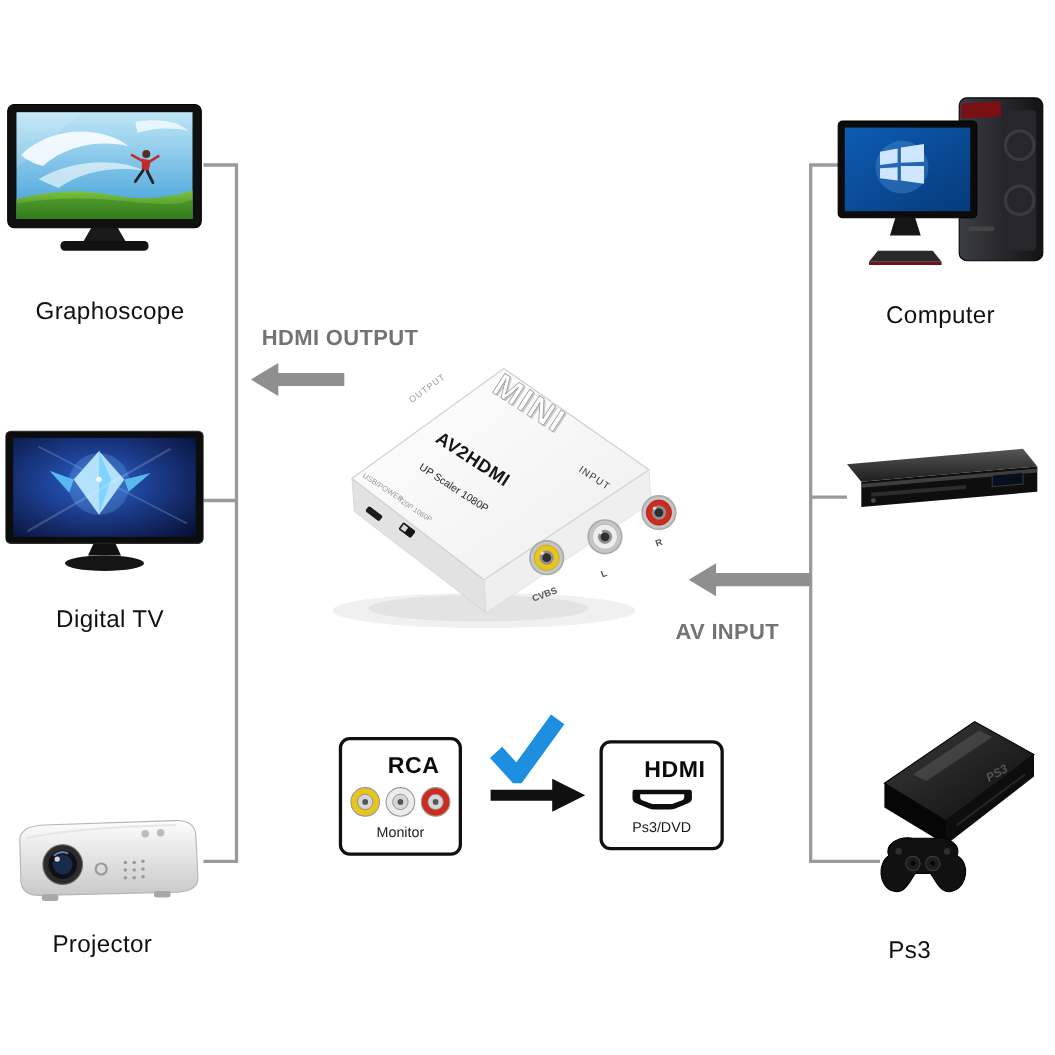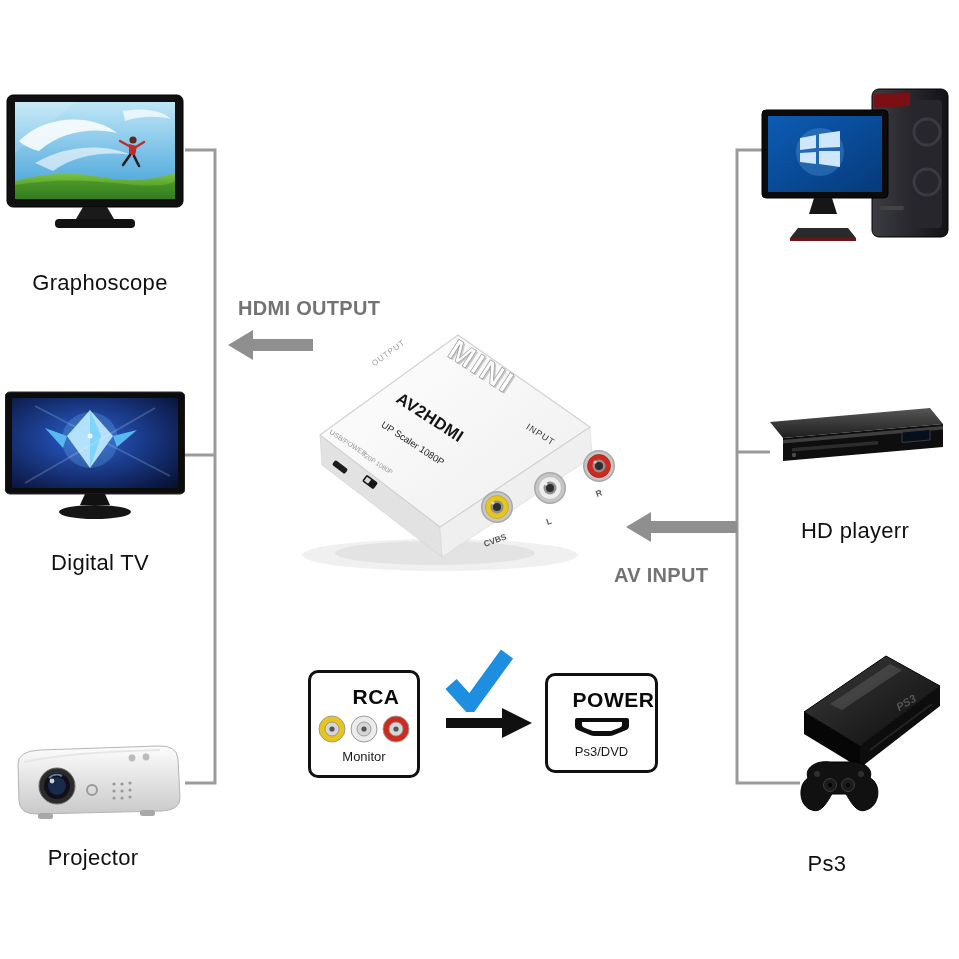--- a/index.html
+++ b/index.html
@@ -166,36 +166,36 @@
         <polygon points="40,52 56,49 56,62 40,64"></polygon>
         <polygon points="59,48 80,45 80,61 59,62"></polygon>
         <polygon points="40,67 56,66 56,78 40,76"></polygon>
         <polygon points="59,65 80,65 80,81 59,78"></polygon>
       </g>
       <polygon points="54,112 72,112 77,128 49,128" fill="#161616"></polygon>
       <polygon points="38,142 88,142 96,152 30,152" fill="#2a2a2a"></polygon>
       <polygon points="30,152 96,152 96,155 30,155" fill="#6b1518"></polygon>
     </g>
   </svg>
+  <div class="device-label" style="left:770px;top:256px;width:170px;">Computer</div>
 
   <svg class="abs" style="left:760px;top:400px;" width="185" height="72" viewBox="0 0 185 72">
     <defs>
       <linearGradient id="hdtop" x1="0" y1="0" x2="0" y2="1">
         <stop offset="0" stop-color="#565656"></stop>
           <stop offset="1" stop-color="#1e1e1e"></stop>
       </linearGradient>
     </defs>
     <polygon points="10,22 170,8 183,24 23,38" fill="url(#hdtop)"></polygon>
     <polygon points="23,38 183,24 183,47 23,61" fill="#0e0e0e"></polygon>
     <polygon points="23,40 183,26 183,29.5 23,43.5" fill="#5a5a5a" opacity=".65"></polygon>
     <polygon points="142,32 170,29.5 170,40 142,42.5" fill="#06101c" stroke="#3a3a3a" stroke-width="1"></polygon>
     <polygon points="32,48 118,41 118,44.5 32,51.5" fill="#2c2c2c"></polygon>
     <circle cx="34" cy="55" r="2.2" fill="#4a4a4a"></circle>
   </svg>
-  <div class="device-label" style="left:770px;top:500px;width:170px;">HD playerr</div>
 
   <svg class="abs" style="left:790px;top:642px;" width="160" height="190" viewBox="0 0 160 190">
     <defs>
       <linearGradient id="pstop" x1="0" y1="0" x2="1" y2="1">
         <stop offset="0" stop-color="#3c3c3c"></stop>
           <stop offset="1" stop-color="#0c0c0c"></stop>
       </linearGradient>
     </defs>
     <g>
       <polygon points="14,70 96,14 150,44 70,104" fill="url(#pstop)" stroke="#000"></polygon>
@@ -302,21 +302,21 @@
 
   <svg class="abs" style="left:443px;top:648px;" width="72" height="64" viewBox="0 0 72 64">
     <path d="M8,36 L27,57 L64,6" fill="none" stroke-width="15" stroke-linecap="butt" stroke="#1e8fe0"></path>
   </svg>
 
   <svg class="abs" style="left:444px;top:702px;" width="92" height="42" viewBox="0 0 92 42">
     <polygon points="2,16 58,16 58,6 88,21 58,36 58,26 2,26" fill="#101010"></polygon>
   </svg>
 
   <div class="badge" style="left:545px;top:673px;width:113px;height:100px;">
-    <div class="badge-title">POWER</div>
+    <div class="badge-title">HDMI</div>
     <svg width="58" height="24" viewBox="0 0 58 24">
       <path d="M4,2 H54 Q56,2 56,4 V10 Q56,13 52,14.5 L41,19 Q39,20 36,20 H22 Q19,20 17,19 L6,14.5 Q2,13 2,10 V4 Q2,2 4,2 Z" fill="#0d0d0d"></path>
       <path d="M9,6 H49 V9 Q49,11 46,12 L38,15 H20 L12,12 Q9,11 9,9 Z" fill="#ffffff"></path>
     </svg>
     <div class="badge-caption">Ps3/DVD</div>
   </div>
 
 </div>
 
 </body></html>

